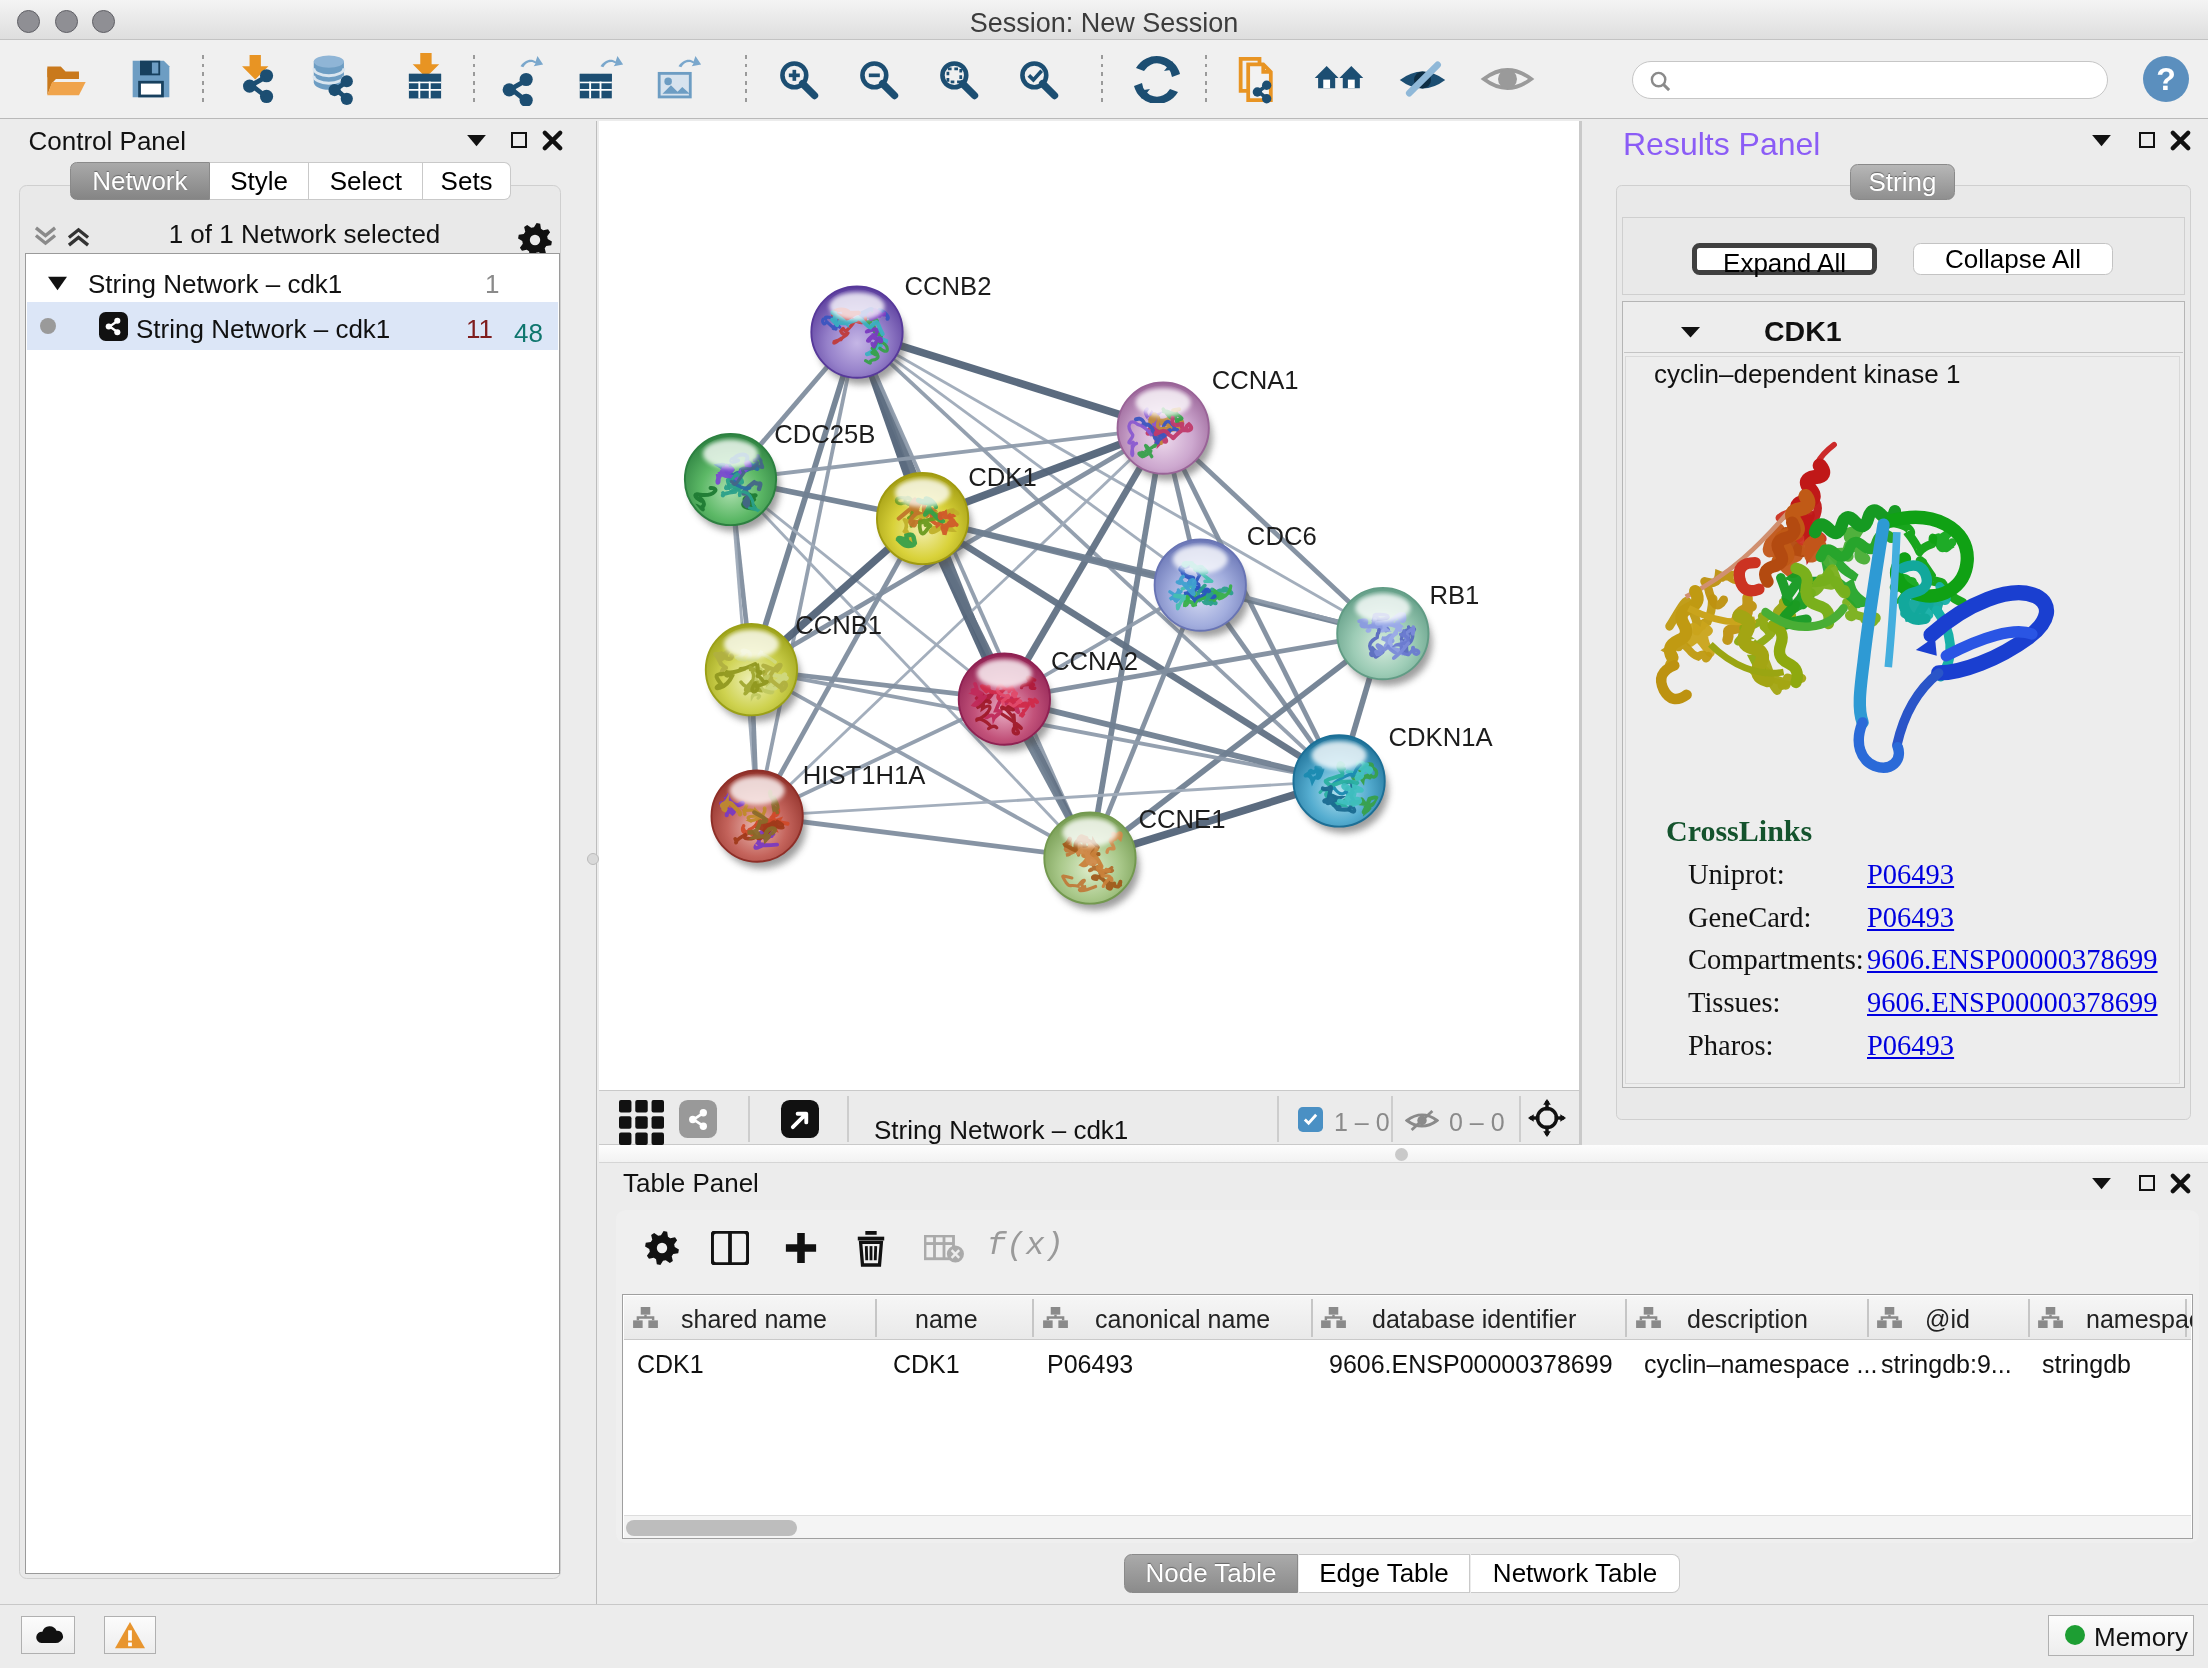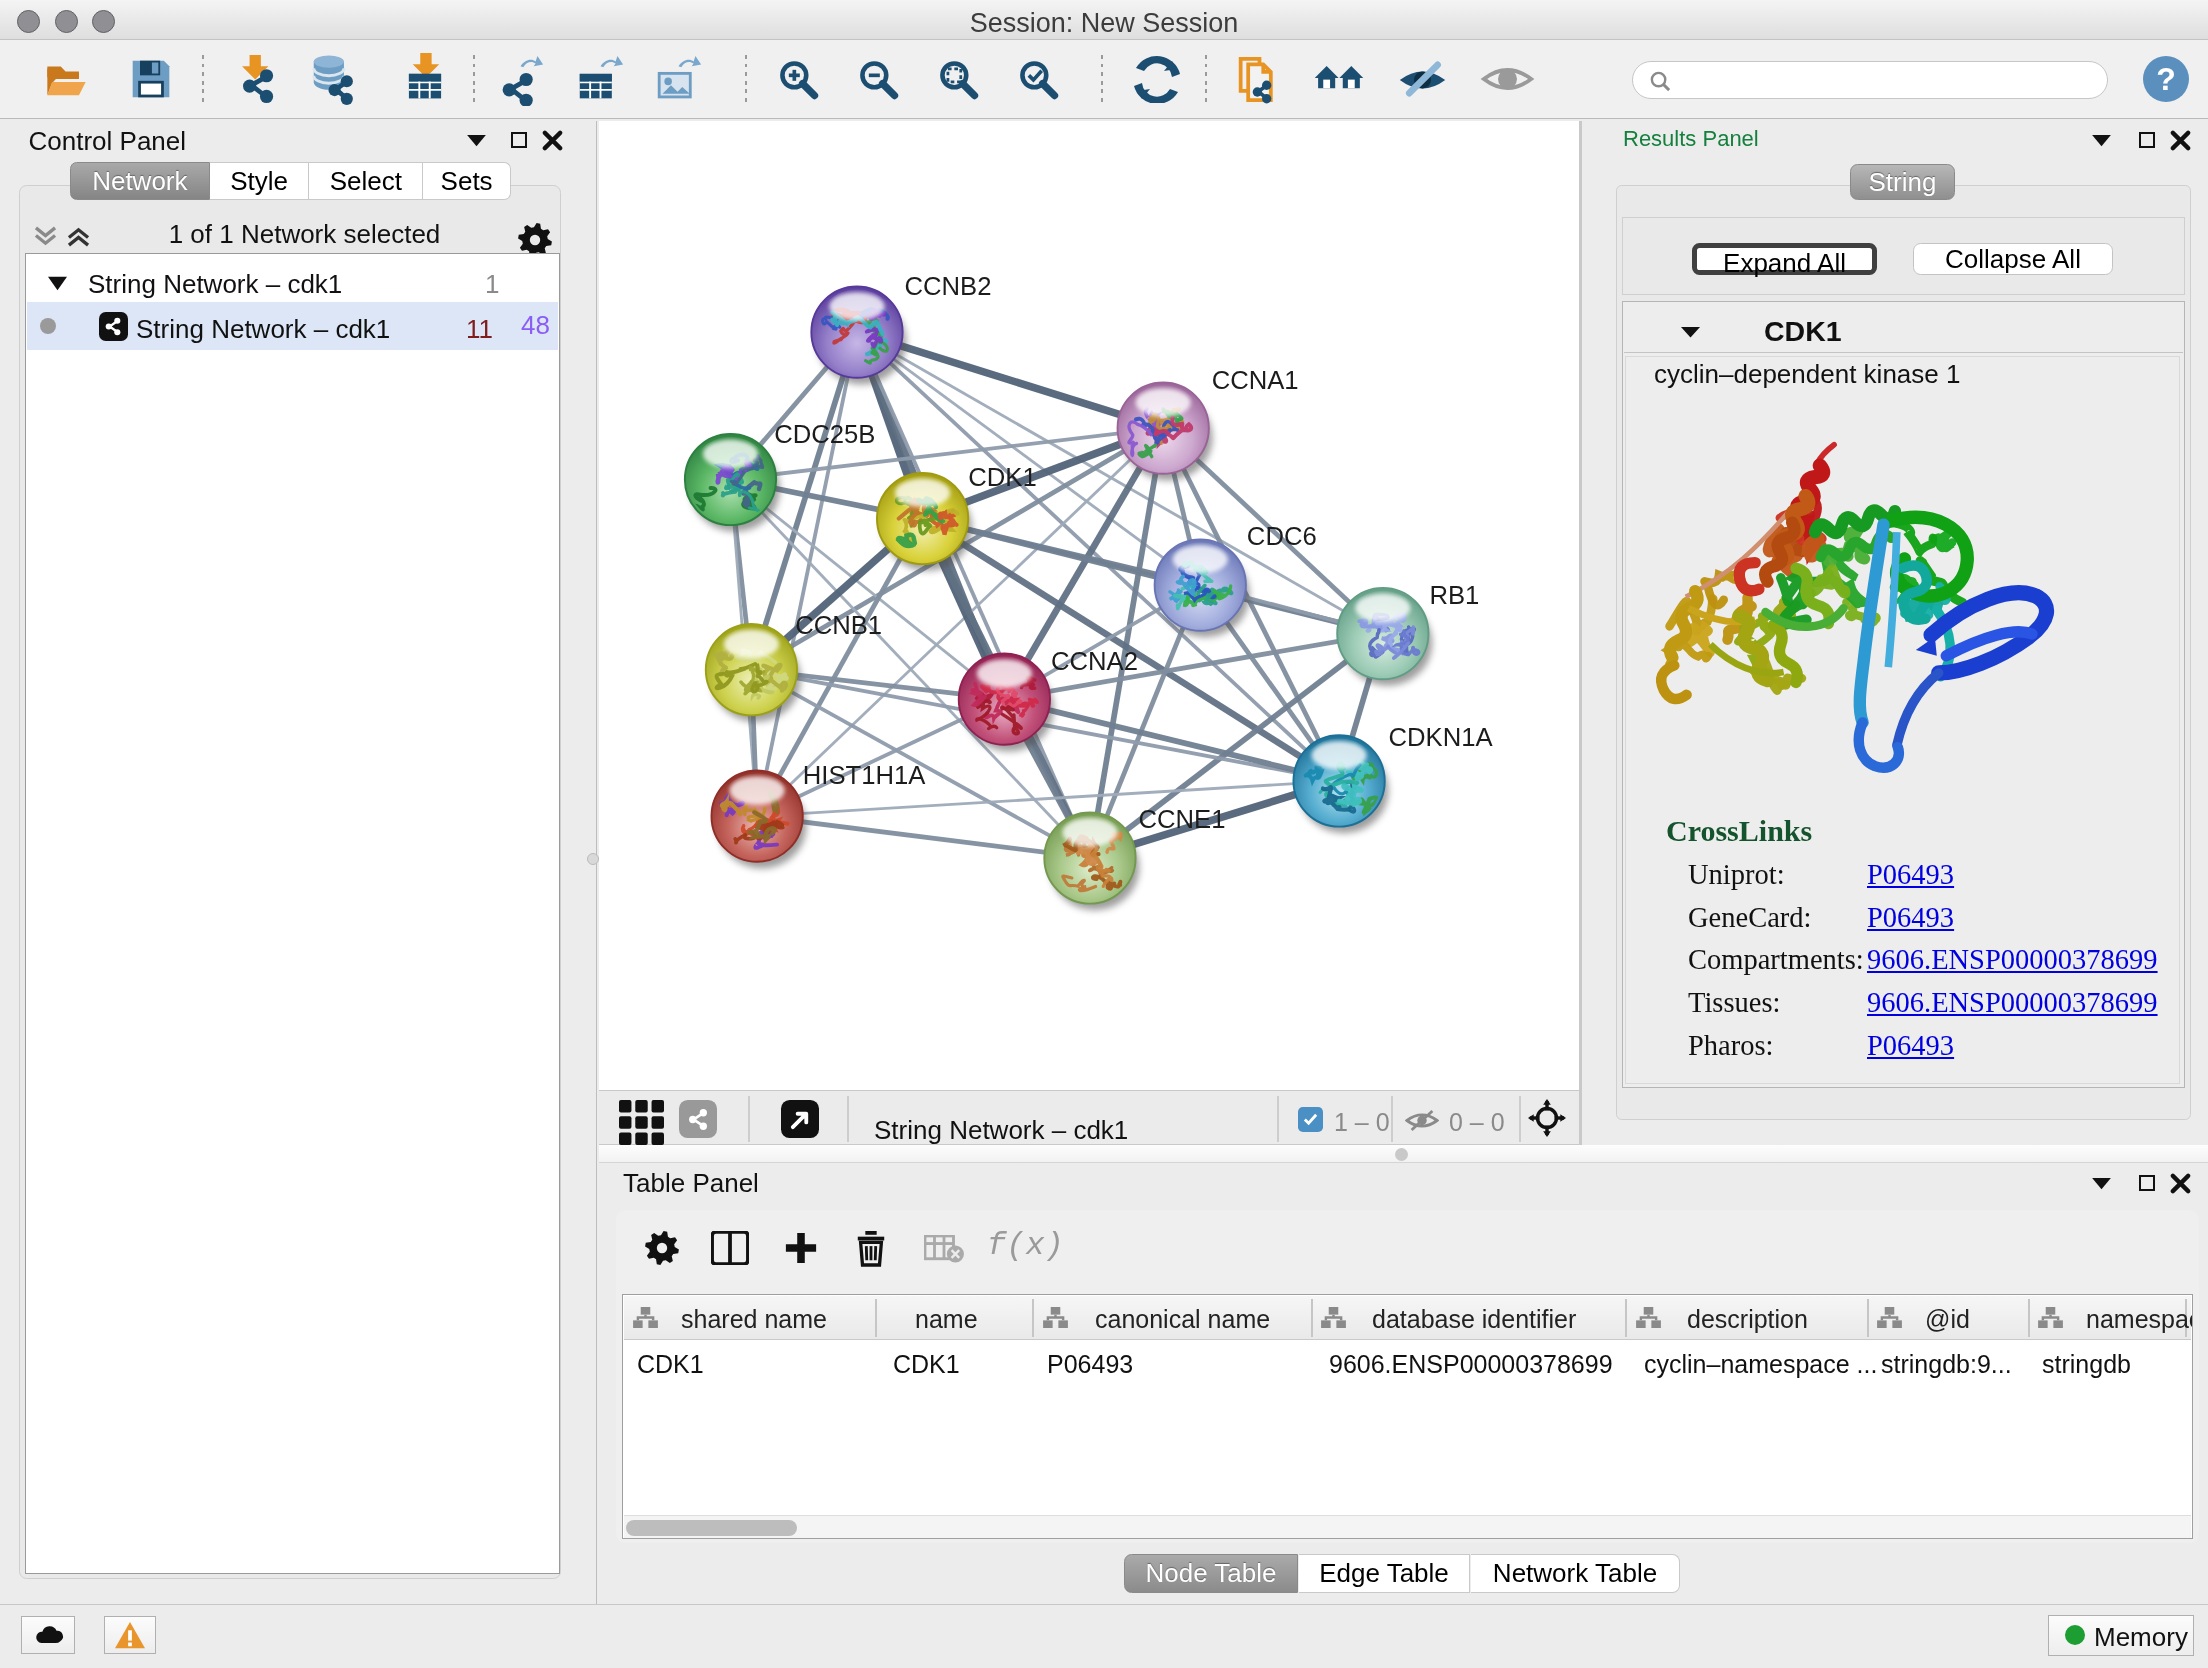--- a/index.html
+++ b/index.html
@@ -207,21 +207,21 @@
 <svg class="abs" style="left:103px;top:316px" width="21" height="21" viewBox="0 0 22 22">
     <g fill="#fff">
       <circle cx="15" cy="5" r="3.2"></circle>
       <circle cx="6" cy="11" r="3.2"></circle>
       <circle cx="15" cy="17" r="3.2"></circle>
       <path d="M14 6 L7 11 L14 16" stroke="#fff" stroke-width="2.4" fill="none"></path>
     </g>
   </svg>
 <div class="abs" style="left:136px;top:314px;font-size:26px;color:#111">String Network – cdk1</div>
 <div class="abs" style="left:457px;top:314px;width:36px;text-align:right;font-size:26px;color:#7f1d1d">11</div>
-<div class="abs" style="left:514px;top:310px;width:36px;text-align:right;font-size:26px;color:#8b5cf6">48</div>
+<div class="abs" style="left:514px;top:318px;width:36px;font-size:26px;color:#0f766e">48</div>
 <div class="abs" id="canvas" style="left:599px;top:121px;width:980px;height:969px;background:#fff;overflow:hidden">
     <svg width="980" height="969" viewBox="630 127 1030 1019" style="position:absolute;left:0;top:0">
 <defs>
 <filter id="nb" x="-40%" y="-40%" width="180%" height="180%">
           <feGaussianBlur stdDeviation="4"></feGaussianBlur>
         </filter>
 <filter id="hb" x="-40%" y="-40%" width="180%" height="180%">
           <feGaussianBlur stdDeviation="2.5"></feGaussianBlur>
         </filter>
 <radialGradient id="gCCNB2" cx="50%" cy="62%" r="72%">
@@ -608,21 +608,21 @@
     <g fill="#111">
       <path d="M20 0 l4 6 h-8 z"></path>
       <path d="M20 40 l4 -6 h-8 z"></path>
       <path d="M0 20 l6 4 v-8 z"></path>
       <path d="M40 20 l-6 4 v-8 z"></path>
     </g>
   </svg>
 <div class="abs" style="left:599px;top:1145px;width:1609px;height:17px;background:linear-gradient(#fdfdfd,#f2f2f2);z-index:4"></div>
 <div class="abs" style="left:1395px;top:1148px;width:13.3px;height:13.3px;border-radius:50%;background:#c9c9c9;z-index:4"></div>
 <div class="abs" style="left:1582px;top:121px;width:627px;height:1041px;background:#ececec"></div>
-<div class="abs" style="left:1623px;top:126px;font-size:22px;color:#15803d">Results Panel</div>
+<div class="abs" style="left:1623px;top:126px;font-size:32px;color:#8b5cf6">Results Panel</div>
 <svg class="abs" style="left:2091px;top:133px" width="21" height="15" viewBox="0 0 22 16">
     <path d="M1 2 h20 l-10 12 z" fill="#111"></path>
   </svg>
 <div class="abs" style="left:2139px;top:132px;width:16px;height:16px;border:2.4px solid #111"></div>
 <svg class="abs" style="left:2170px;top:130px" width="21" height="21" viewBox="0 0 22 22">
     <path d="M3 3 L19 19 M19 3 L3 19" stroke="#111" stroke-width="4.5" stroke-linecap="round"></path>
   </svg>
 <div class="abs" style="left:1850px;top:164px;width:105px;height:36px;background:linear-gradient(#b7b7b7,#8f8f8f);border:1px solid #8a8a8a;border-radius:7.6px;color:#fff;font-size:26px;text-align:center;line-height:34px;text-shadow:0 -1px 1px #666;z-index:5">String</div>
 <div class="abs" style="left:1616px;top:185px;width:575px;height:935px;background:#e9e9e9;border:1.9px solid #cfcfcf;border-radius:5.7px"></div>
 <div class="abs" style="left:1622px;top:217px;width:563px;height:78px;background:#e9e9e9;border:1.9px solid #cfcfcf"></div>

